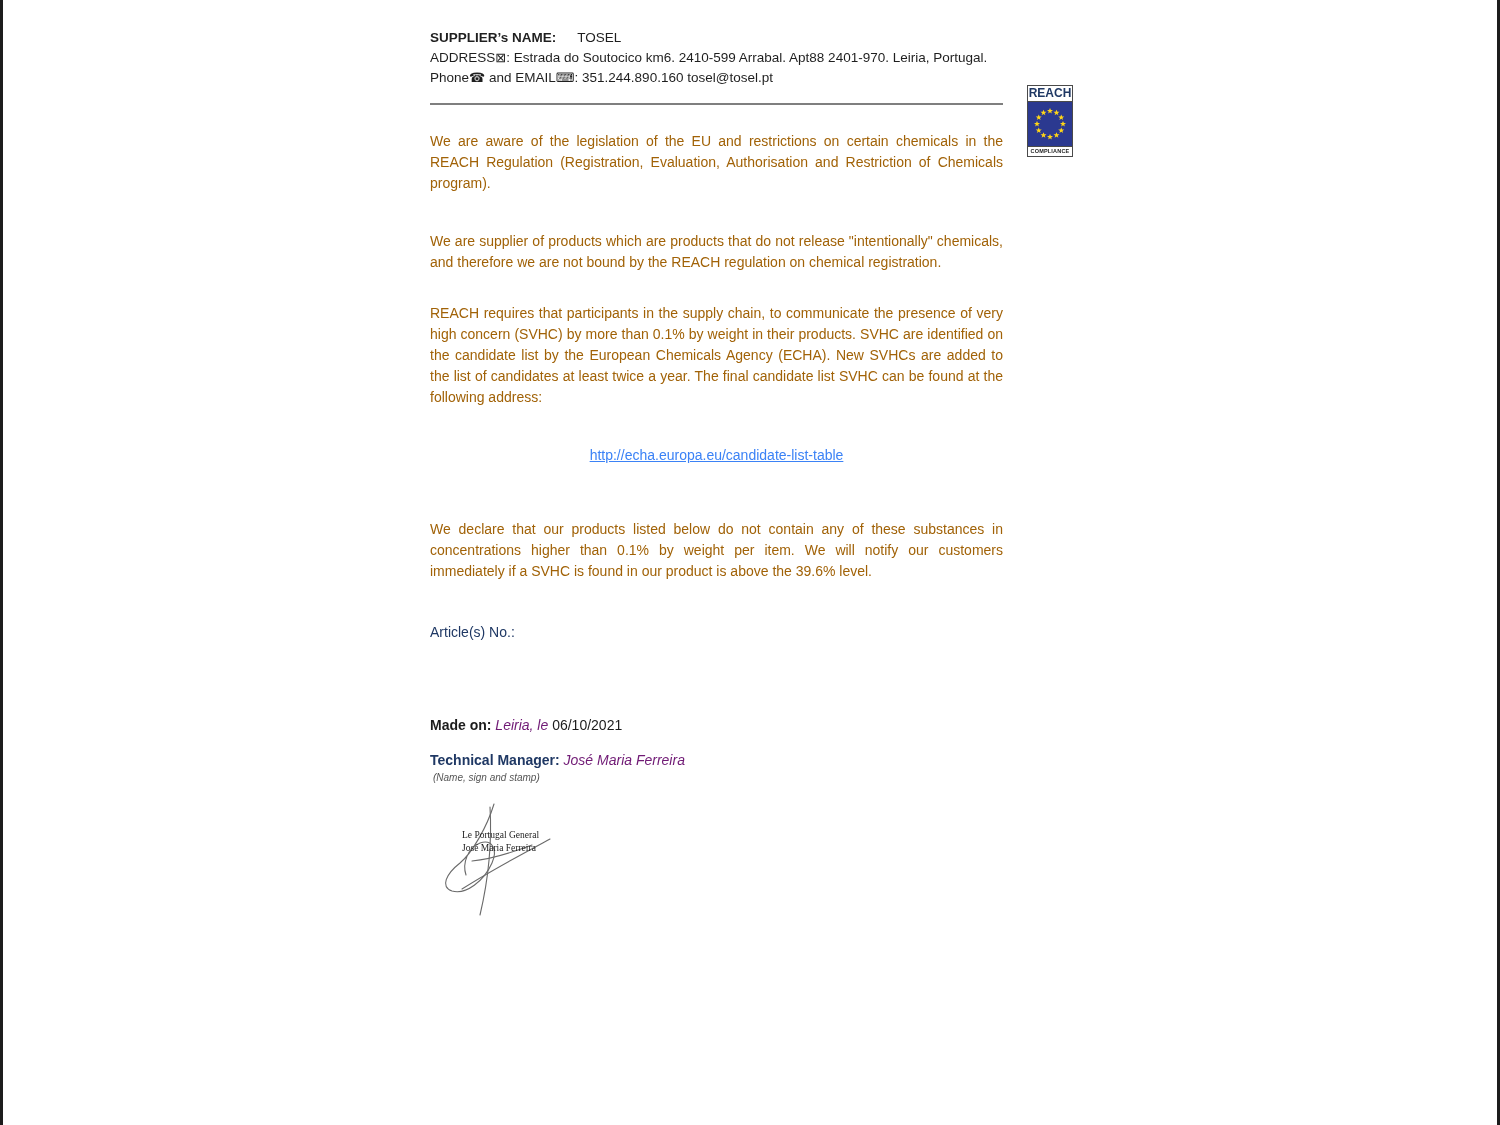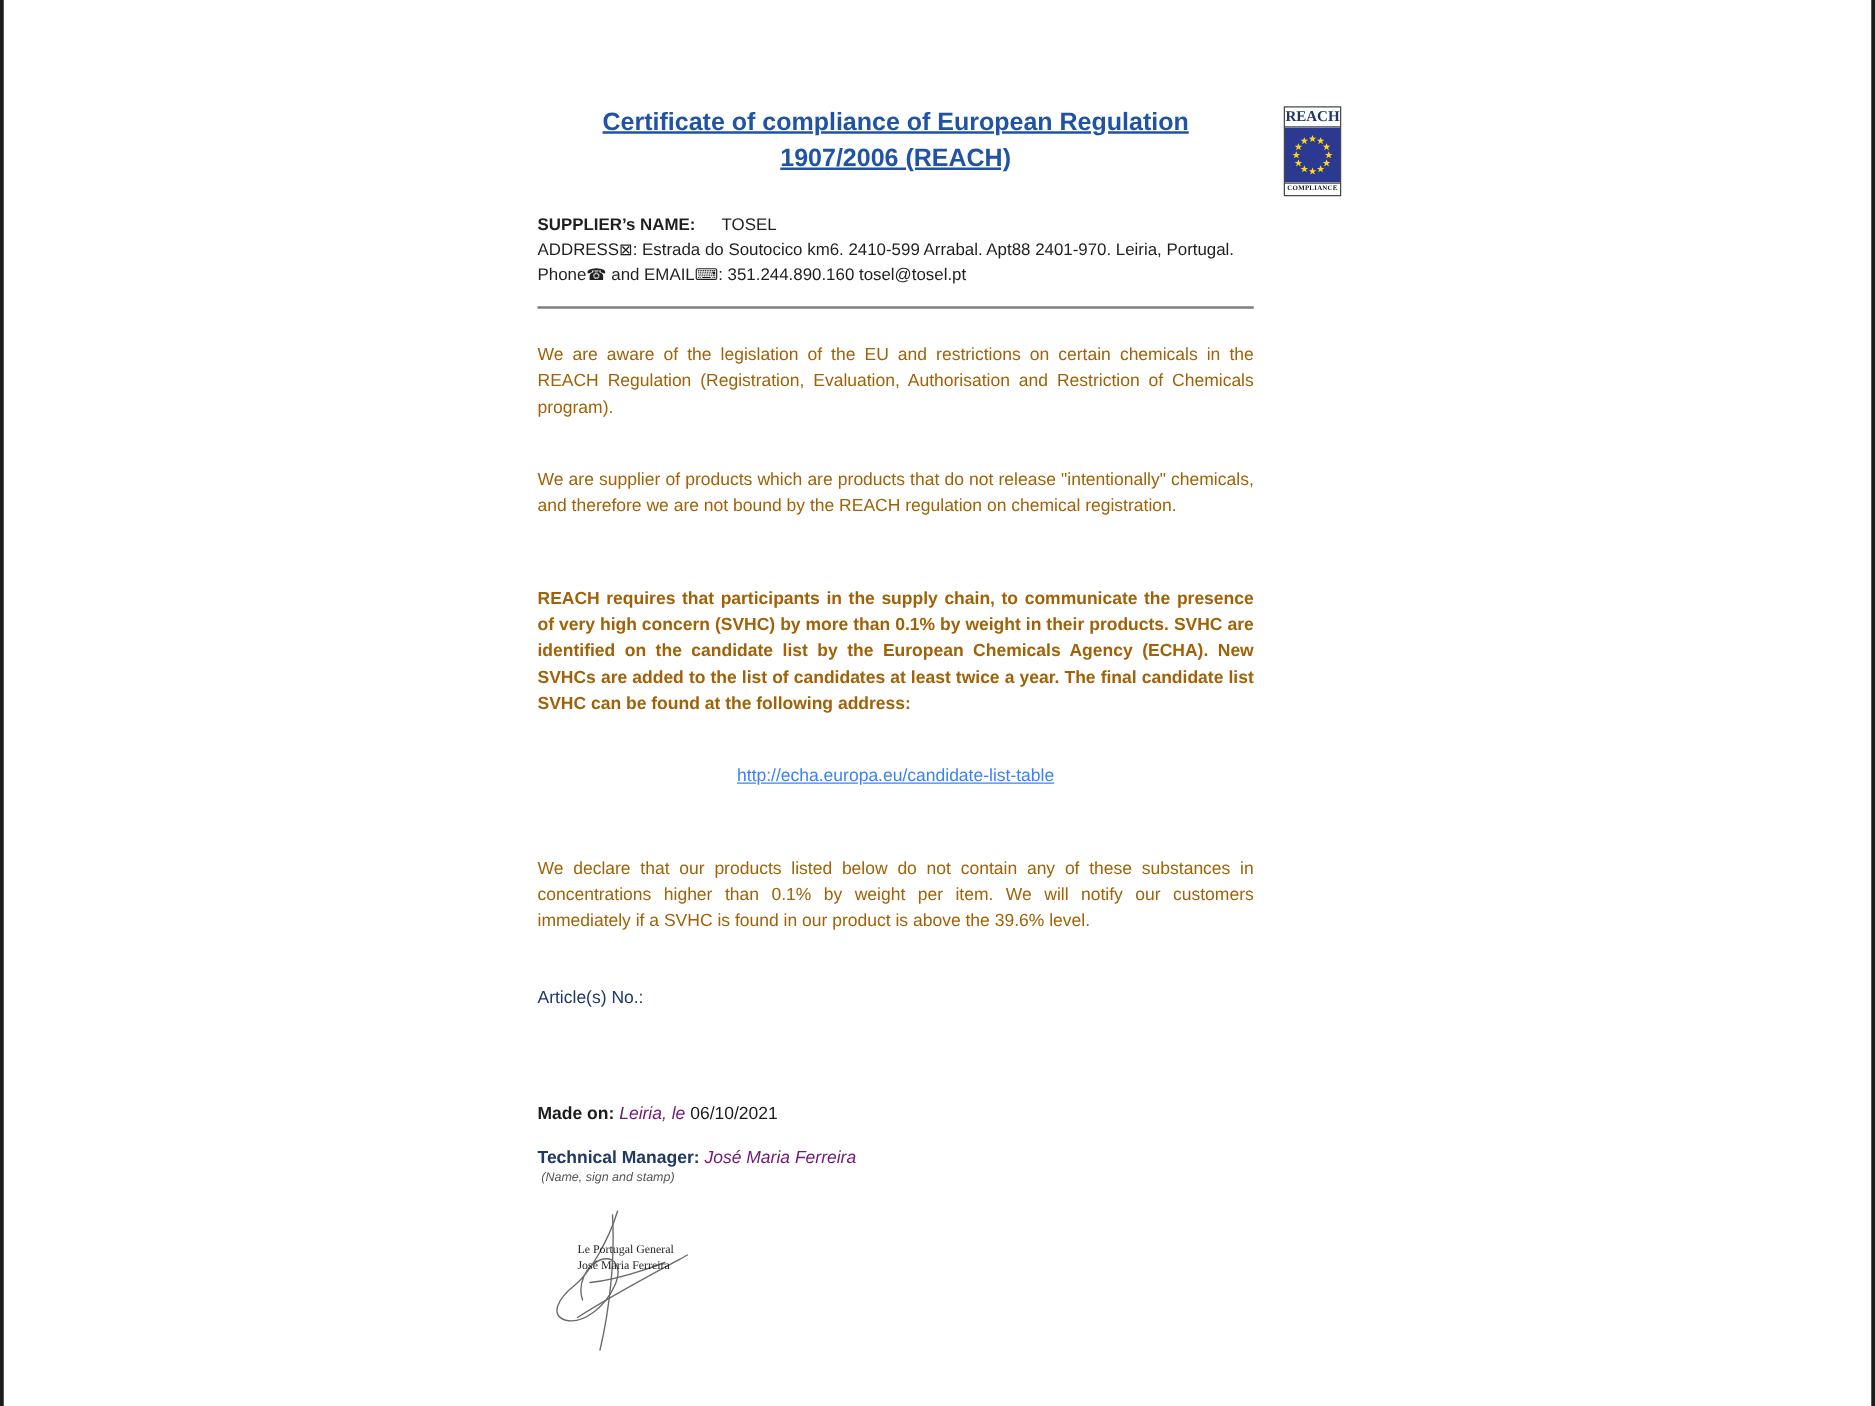--- a/index.html
+++ b/index.html
@@ -10,21 +10,21 @@
     position:relative;
     overflow:hidden;
   }
   .edge{position:absolute;top:0;bottom:0;width:3px;background:#1c1c1c;}
   .edge.left{left:0;}
   .edge.right{right:0;}
 
   
   .reach-logo{
     position:absolute;left:1027px;top:85px;width:46px;
-    border:1px solid #4a4a4a;background:#fff;box-sizing:border-box;font-family:Liberation Serif, serif;
+    border:1px solid #4a4a4a;background:#fff;box-sizing:border-box;
   }
   .reach-logo-top{
     font-weight:bold;color:#1f3864;font-size:12px;line-height:15px;
     text-align:center;border-bottom:1px solid #4a4a4a;letter-spacing:0px;
   }
   .reach-logo-flag{display:block;line-height:0;}
   .reach-logo-bottom{
     font-weight:bold;color:#1c1c1c;font-size:5.5px;line-height:9px;
     text-align:center;border-top:1px solid #4a4a4a;letter-spacing:0.2px;
   }
@@ -45,21 +45,21 @@
   .supplier p{margin:0;}
   .sup-label{font-weight:bold;margin-right:21px;}
   .sup-just{text-align:justify;}
   .icon-glyph{font-size:13px;}
 
   .divider{margin-top:15px;height:2px;background:#7f7f7f;}
 
   .para{margin:0;text-align:justify;color:#a16207;}
   .p1{margin-top:26px;}
   .p2{margin-top:37px;}
-  .p3{margin-top:53px;font-weight:bold;}
+  .p3{margin-top:30px;}
   .link-line{margin:37px 0 0 0;text-align:center;}
   .link{
     color:#3b82f6;text-decoration:underline;cursor:pointer;
   }
   .p4{margin-top:53px;}
   .articles{margin:40px 0 0 0;color:#1f3864;}
 
   .madeon{margin-top:72px;}
   .madeon p, .manager p{margin:0;}
   .b-label{font-weight:bold;}
@@ -111,24 +111,20 @@
           <use href="#st" transform="translate(-6.5,-11.26)"></use>
           <use href="#st" transform="translate(-1.74,-6.5)"></use>
         </g>
       </svg>
     </div>
     <div class="reach-logo-bottom">COMPLIANCE</div>
   </div>
 
   <div class="content">
 
-    <h1 class="title">
-      <span class="t-line"><span>Certificate of compliance of European Regulation</span></span>
-      <span class="t-line"><span>1907/2006 (REACH)</span></span>
-    </h1>
 
     <div class="supplier">
       <p><span class="sup-label">SUPPLIER’s NAME:</span><span>TOSEL</span></p>
       <p class="sup-just"><span>ADDRESS</span><span class="icon-glyph">⊠</span><span>: Estrada do Soutocico km6. 2410-599 Arrabal. Apt88 2401-970. Leiria, Portugal.</span></p>
       <p><span>Phone</span><span class="icon-glyph">☎</span><span> and EMAIL</span><span class="icon-glyph">⌨</span><span>: 351.244.890.160 tosel@tosel.pt</span></p>
     </div>
 
     <div class="divider"></div>
 
     <p class="para p1">We are aware of the legislation of the EU and restrictions on certain chemicals in the REACH Regulation (Registration, Evaluation, Authorisation and Restriction of Chemicals program).</p>

